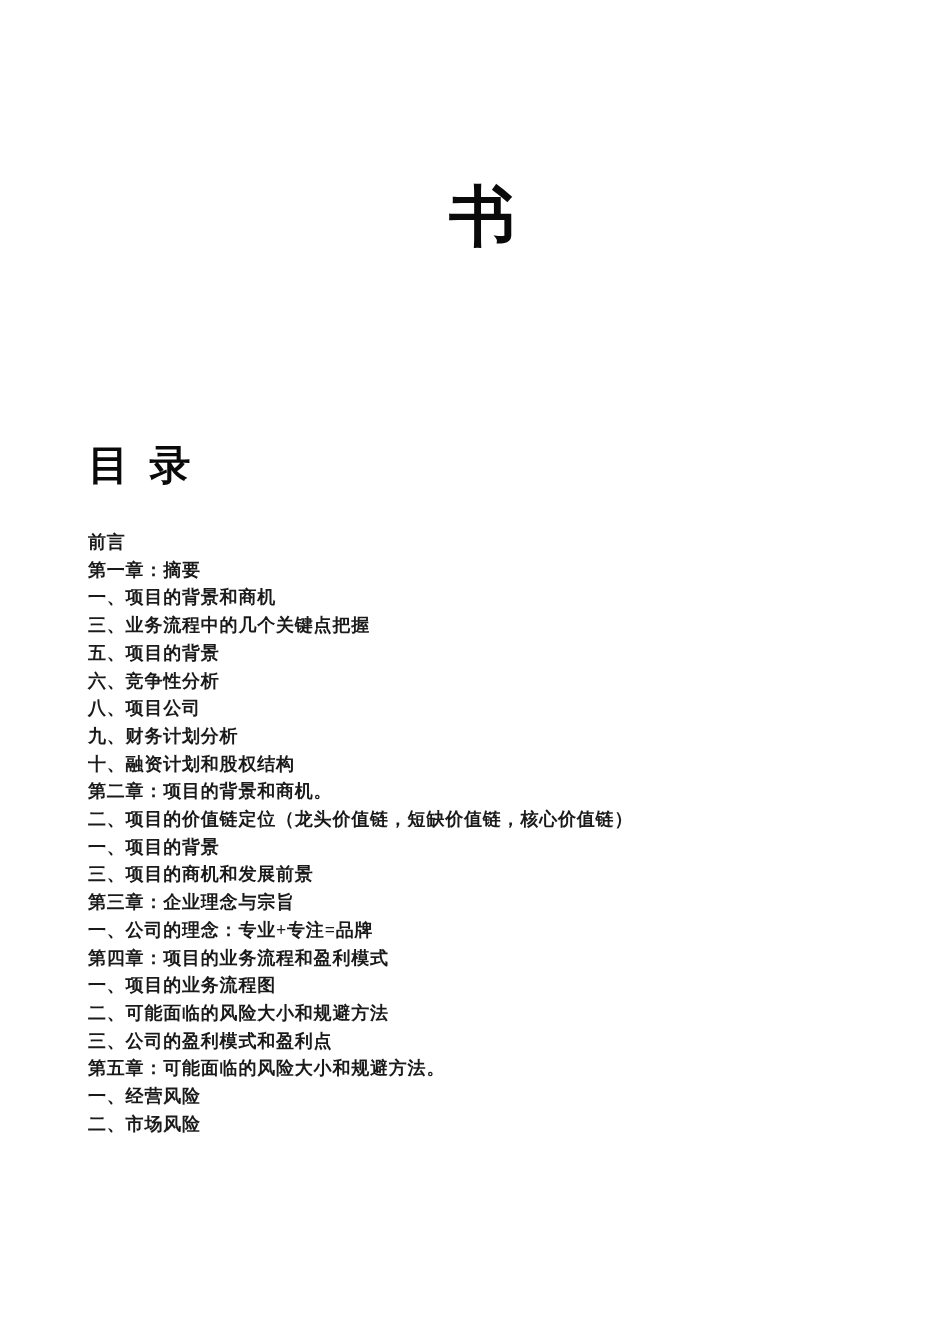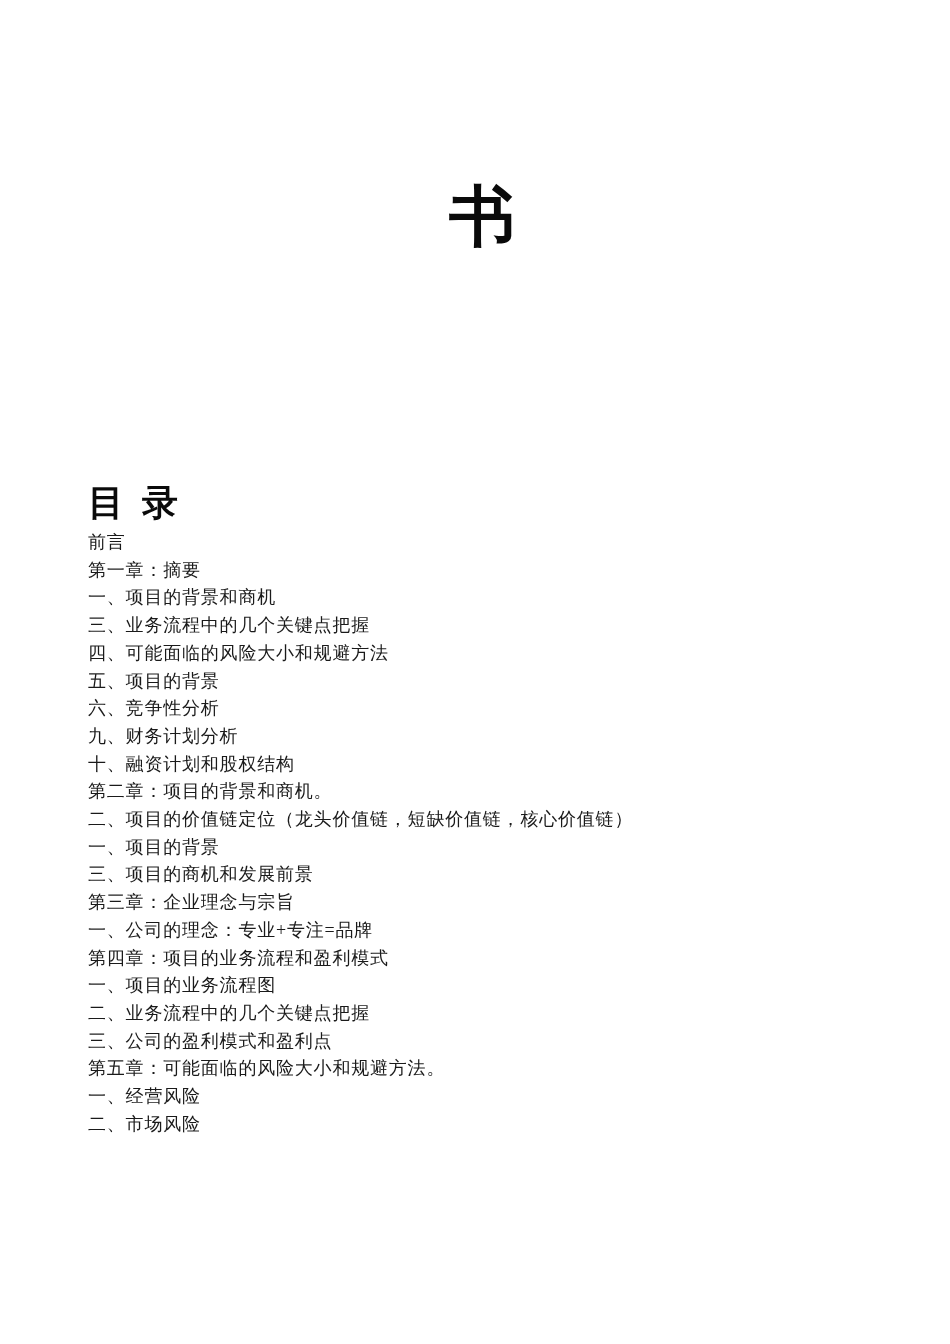--- a/index.html
+++ b/index.html
@@ -33,69 +33,70 @@
     text-align: center;
     font-family: "DejaVu Sans", "Liberation Sans", sans-serif;
     font-weight: 700;
     font-size: 66px;
     line-height: 90px;
     color: #0a0a0a;
     letter-spacing: 0;
   }
   .toc-heading {
     position: absolute;
-    top: 479px;
+    top: 441px;
     left: 88px;
     margin: 0;
     font-family: "Liberation Serif", "DejaVu Serif", serif;
     font-weight: 700;
-    font-size: 36px;
+    font-size: 41px;
     line-height: 48px;
     color: #0a0a0a;
     white-space: pre;
   }
   .toc-list {
     position: absolute;
     top: 529px;
     left: 88px;
     width: 820px;
   }
   .toc-line {
     font-size: 18px;
     line-height: 27.7px;
     letter-spacing: 0.8px;
     color: #1a1a1a;
     white-space: nowrap;
+    font-weight: bold;
   }
 </style>
 </head>
 <body>
 
 <div class="page">
   <h1 class="doc-title">书</h1>
 
   <h2 class="toc-heading">目  录</h2>
 
   <div class="toc-list" id="toc-list">
       <div class="toc-line">前言</div>
       <div class="toc-line">第一章：摘要</div>
       <div class="toc-line">一、项目的背景和商机</div>
       <div class="toc-line">三、业务流程中的几个关键点把握</div>
-      <div class="toc-line">四、可能面临的风险大小和规避方法</div>
       <div class="toc-line">五、项目的背景</div>
       <div class="toc-line">六、竞争性分析</div>
+      <div class="toc-line">八、项目公司</div>
       <div class="toc-line">九、财务计划分析</div>
       <div class="toc-line">十、融资计划和股权结构</div>
       <div class="toc-line">第二章：项目的背景和商机。</div>
       <div class="toc-line">二、项目的价值链定位（龙头价值链，短缺价值链，核心价值链）</div>
       <div class="toc-line">一、项目的背景</div>
       <div class="toc-line">三、项目的商机和发展前景</div>
       <div class="toc-line">第三章：企业理念与宗旨</div>
       <div class="toc-line">一、公司的理念：专业+专注=品牌</div>
       <div class="toc-line">第四章：项目的业务流程和盈利模式</div>
       <div class="toc-line">一、项目的业务流程图</div>
-      <div class="toc-line">二、业务流程中的几个关键点把握</div>
+      <div class="toc-line">二、可能面临的风险大小和规避方法</div>
       <div class="toc-line">三、公司的盈利模式和盈利点</div>
       <div class="toc-line">第五章：可能面临的风险大小和规避方法。</div>
       <div class="toc-line">一、经营风险</div>
       <div class="toc-line">二、市场风险</div>
     </div>
 </div>
 
 </body></html>

